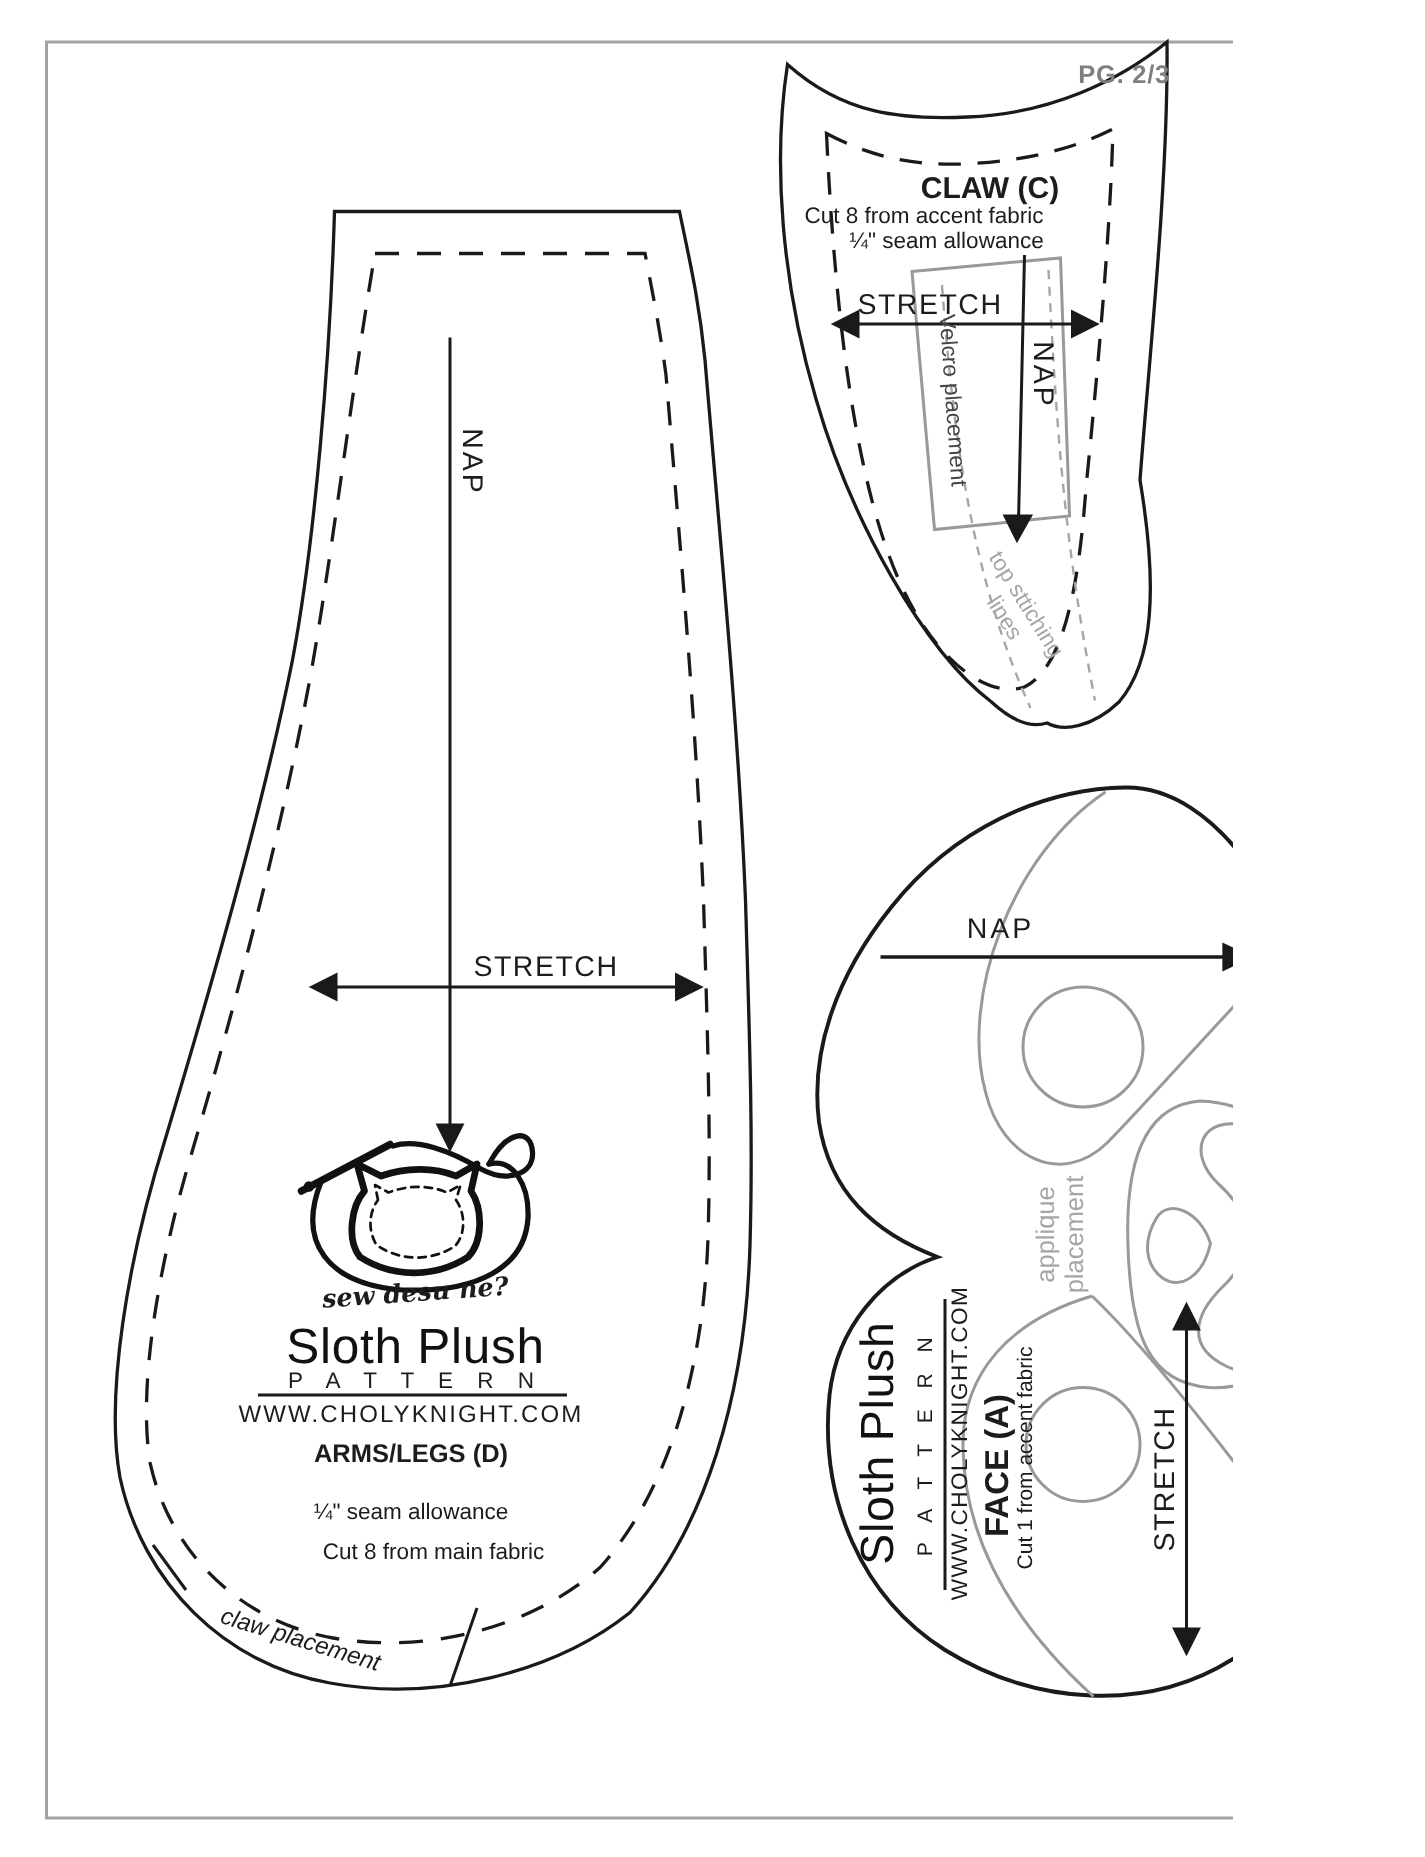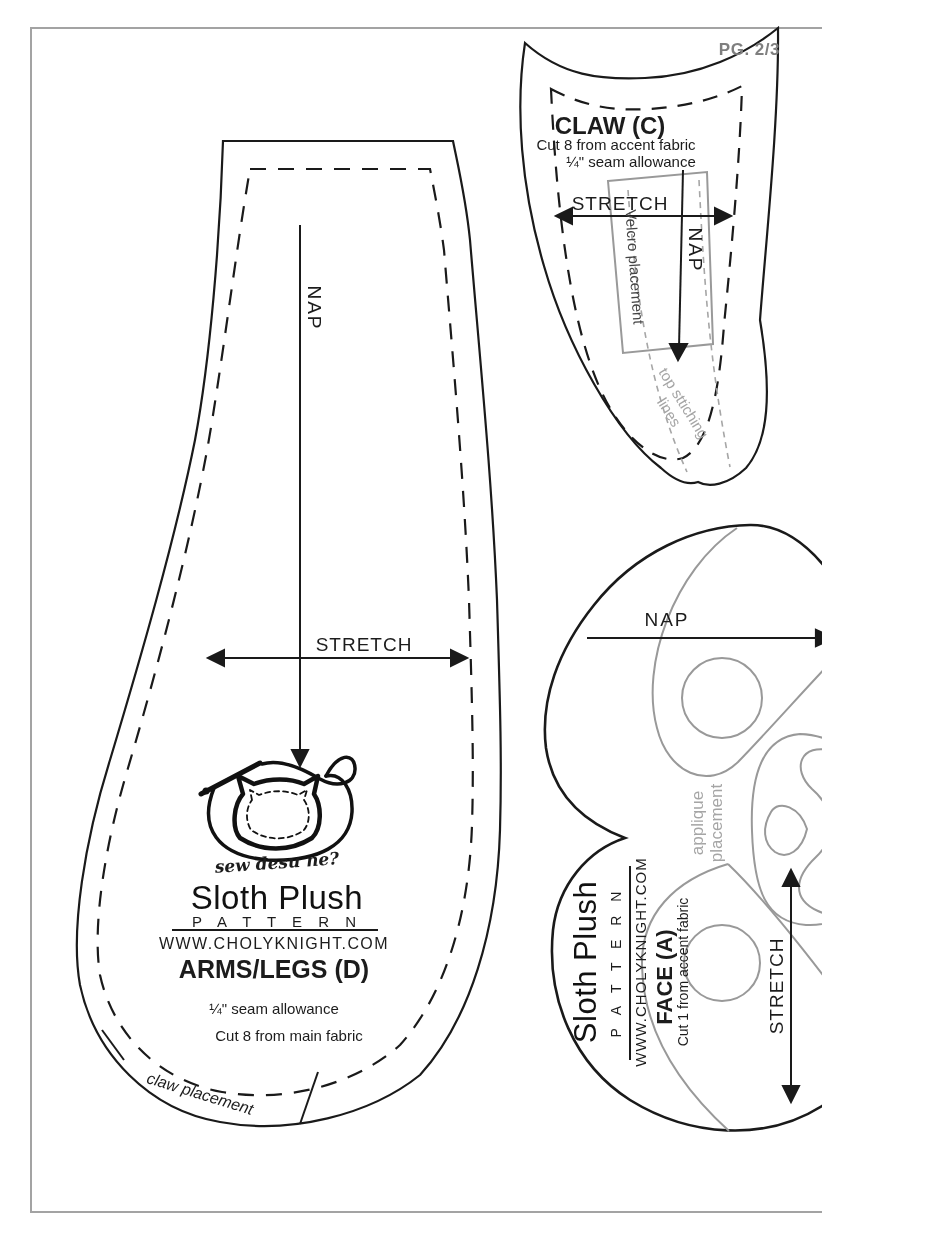--- a/index.html
+++ b/index.html
@@ -132,35 +132,35 @@
       <polygon points="791,870 783,886 799,886"></polygon>
       <polygon points="791,1102 783,1086 799,1086"></polygon>
     </g>
     <g stroke="#1a1a1a" stroke-width="2">
       <line x1="630" y1="866" x2="630" y2="1060"></line>
     </g>
   </svg>
 
   <div class="pgnum">PG. 2/3</div>
 
-  <div class="lbl bold" style="left:610px;top:126px;font-size:24px;">CLAW (C)</div>
+  <div class="lbl bold" style="left:660px;top:126px;font-size:20px;">CLAW (C)</div>
   <div class="lbl" style="left:616px;top:145px;font-size:15px;">Cut 8 from accent fabric</div>
   <div class="lbl" style="left:631px;top:162px;font-size:15px;">¼" seam allowance</div>
   <div class="lbl" style="left:620px;top:204px;font-size:19px;letter-spacing:1px;">STRETCH</div>
   <div class="lbl" style="left:634px;top:267px;--r:86deg;font-size:15px;color:#444;">Velcro placement</div>
   <div class="lbl" style="left:695px;top:250px;--r:90deg;font-size:19px;letter-spacing:2px;">NAP</div>
   <div class="lbl wrap gray" style="left:676px;top:408px;--r:58deg;font-size:15px;width:102px;">top sttiching lines</div>
 
   <div class="lbl" style="left:314px;top:308px;--r:90deg;font-size:19px;letter-spacing:2px;">NAP</div>
   <div class="lbl" style="left:364px;top:645px;font-size:19px;letter-spacing:1px;">STRETCH</div>
   <div class="lbl script" style="left:277px;top:863px;--r:-4deg;font-size:17px;">sew desu ne?</div>
   <div class="lbl" style="left:277px;top:898px;font-size:33px;letter-spacing:.5px;color:#111;">Sloth Plush</div>
   <div class="lbl track" style="left:277px;top:922px;font-size:15px;">P A T T E R N</div>
   <div class="lbl url" style="left:274px;top:944px;font-size:16px;">WWW.CHOLYKNIGHT.COM</div>
-  <div class="lbl bold" style="left:274px;top:969px;font-size:25px;">ARMS/LEGS (D)</div>
+  <div class="lbl bold" style="left:274px;top:969px;font-size:17px;">ARMS/LEGS (D)</div>
   <div class="lbl" style="left:274px;top:1036px;font-size:15px;margin-left:15px;">Cut 8 from main fabric</div>
   <div class="lbl" style="left:274px;top:1009px;font-size:15px;">¼" seam allowance</div>
   <div class="lbl" style="left:200px;top:1094px;--r:17deg;font-size:16px;font-style:italic;">claw placement</div>
 
   <div class="lbl" style="left:667px;top:620px;font-size:19px;letter-spacing:2px;">NAP</div>
   <div class="lbl" style="left:586px;top:962px;--r:-90deg;font-size:31px;letter-spacing:.5px;color:#111;">Sloth Plush</div>
   <div class="lbl" style="left:617px;top:962px;--r:-90deg;font-size:14px;letter-spacing:5px;">P A T T E R N</div>
   <div class="lbl" style="left:641px;top:962px;--r:-90deg;font-size:15px;letter-spacing:1px;">WWW.CHOLYKNIGHT.COM</div>
   <div class="lbl bold" style="left:665px;top:977px;--r:-90deg;font-size:22px;">FACE (A)</div>
   <div class="lbl" style="left:684px;top:972px;--r:-90deg;font-size:14px;">Cut 1 from accent fabric</div>

